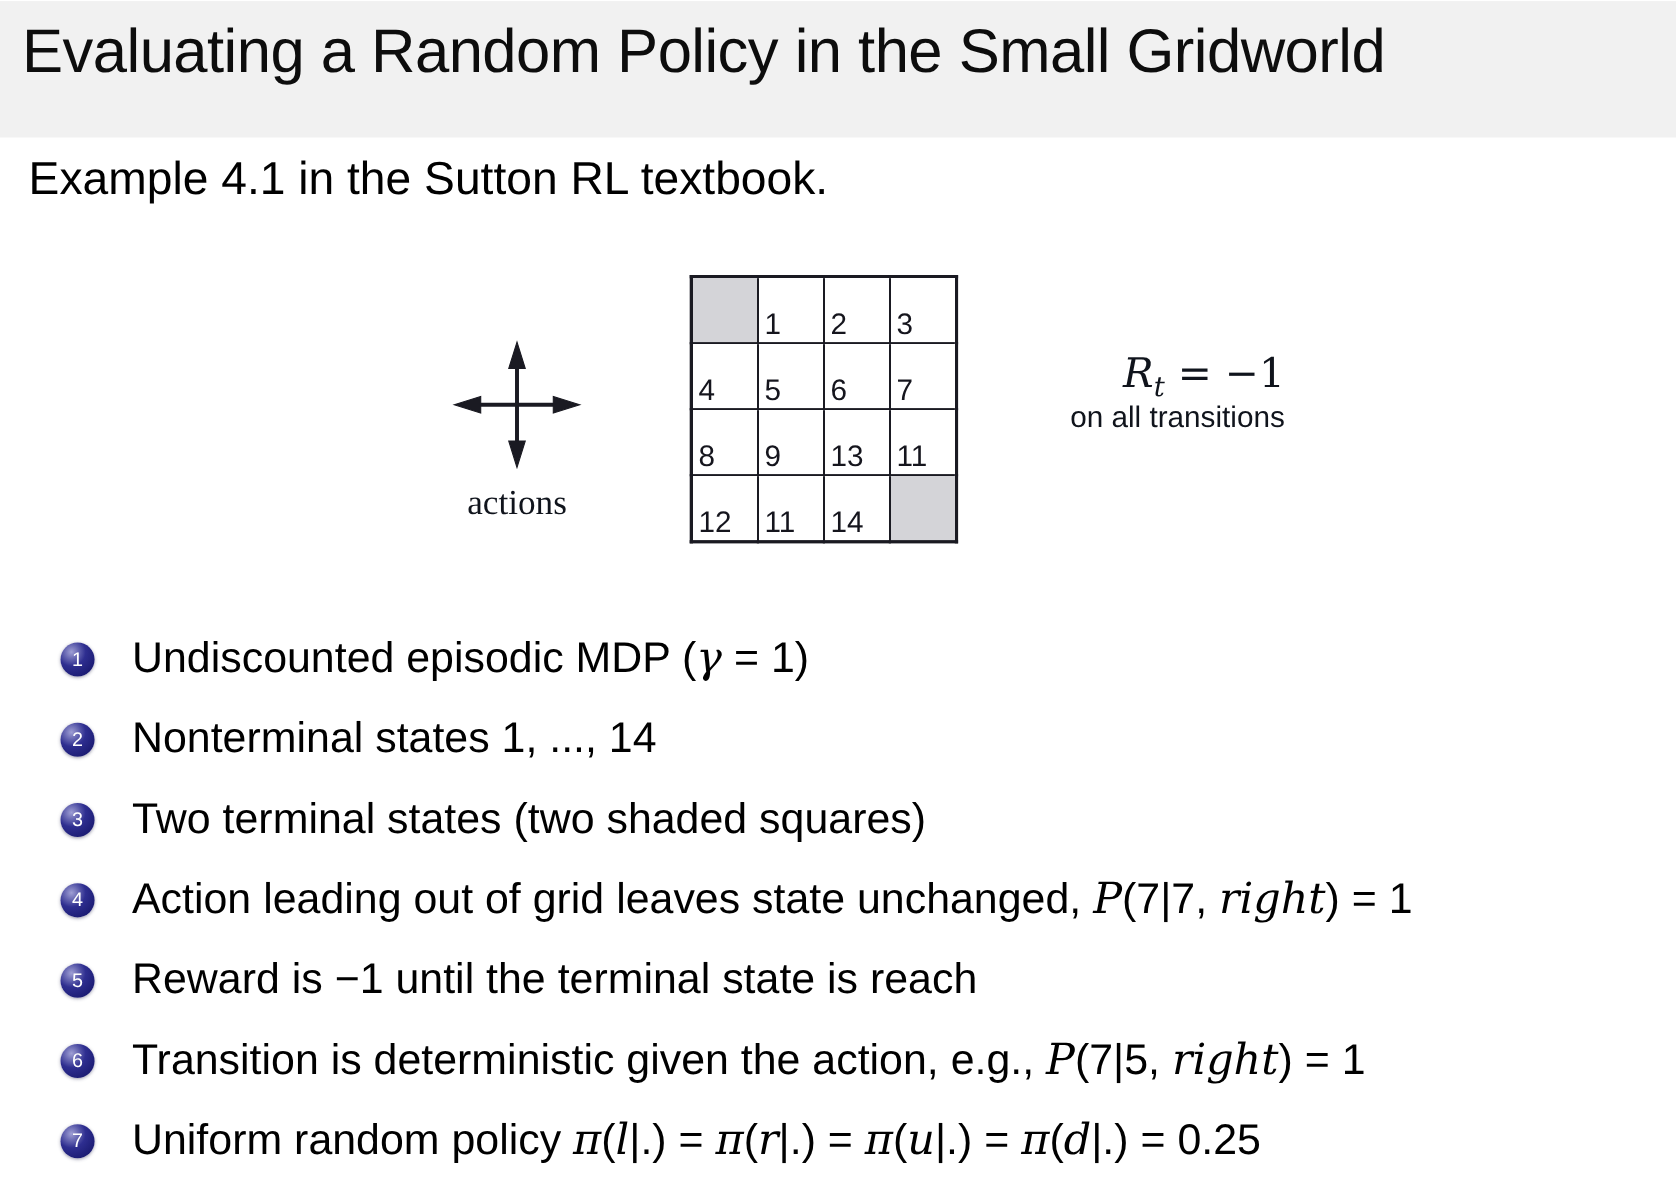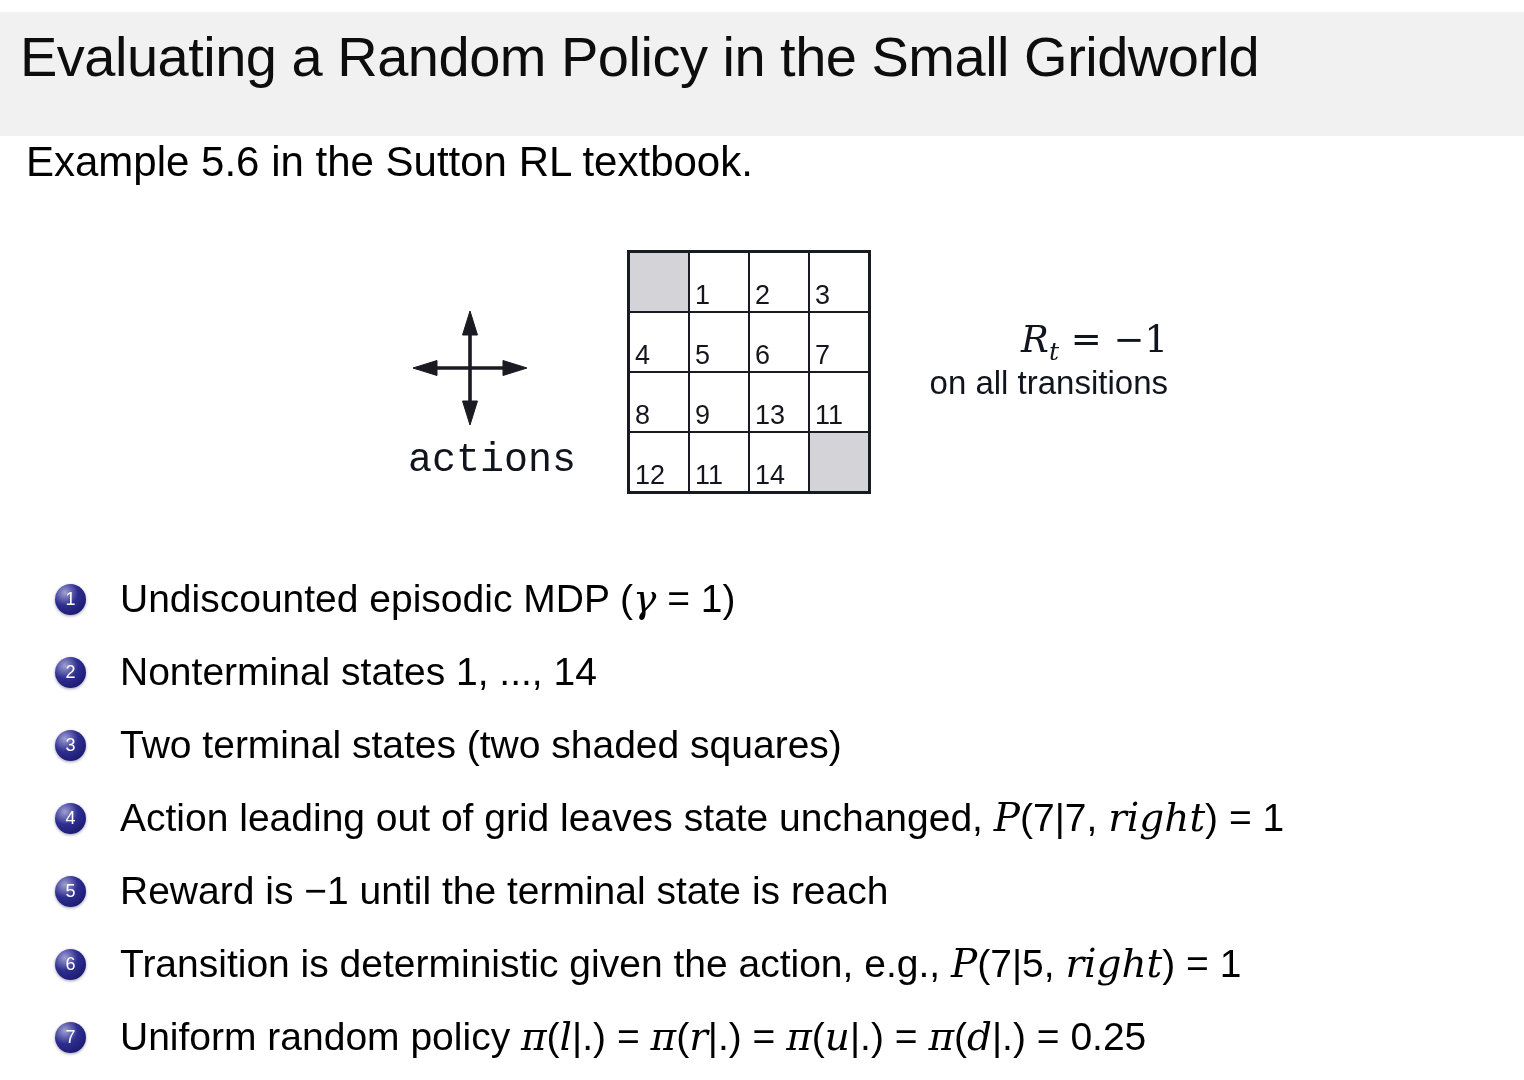--- a/index.html
+++ b/index.html
@@ -13,39 +13,39 @@
     --ball-dark:#17176b;
   }
   html,body{margin:0;padding:0;}
   body{
     width:1524px;height:1080px;position:relative;overflow:hidden;
     background:#ffffff;
     font-family:"Liberation Sans",sans-serif;
     color:var(--text-ink);
   }
   .header{
-    position:absolute;top:12px;left:0;width:1524px;height:124px;
+    position:absolute;top:1px;left:0;width:1524px;height:124px;
     background:var(--header-bg);
   }
   .title{
     position:absolute;left:20px;top:12px;margin:0;
     font-size:56px;font-weight:400;letter-spacing:-0.5px;color:#0d0d0d;
     white-space:nowrap;
   }
   .subtitle{
     position:absolute;left:26px;top:138px;
     font-size:42px;color:#000;white-space:nowrap;
   }
   
   .figure{position:absolute;top:0;left:0;width:1524px;height:0;}
   .actions{position:absolute;left:408px;top:306px;width:124px;text-align:center;}
   .actions svg{display:block;margin:0 auto;}
   .actions-label{
-    margin-top:8px;font-size:40px;color:var(--figure-ink);
-    font-family:Liberation Mono, monospace;
+    margin-top:8px;font-size:32px;color:var(--figure-ink);
+    font-family:Liberation Serif, serif;
   }
   table.grid{
     position:absolute;left:627px;top:250px;
     border-collapse:collapse;
     border:3px solid var(--grid-border);
   }
   table.grid td{
     width:58px;height:58px;padding:0;position:relative;
     border:2.5px solid var(--grid-border);
     background:#ffffff;
@@ -59,21 +59,21 @@
     position:absolute;left:912px;top:318px;width:256px;
     text-align:right;color:var(--figure-ink);
   }
   .reward-math{
     font-size:37px;font-family:"DejaVu Serif","Liberation Serif",serif;
     white-space:nowrap;
   }
   .reward-math .mvar{font-style:italic;}
   .reward-math sub{font-size:25px;font-style:italic;line-height:0;}
   .reward-caption{
-    font-size:33px;margin-top:3px;white-space:nowrap;
+    font-size:27px;margin-top:3px;white-space:nowrap;
     font-family:"Liberation Sans",sans-serif;
   }
   
   .list{position:absolute;left:55px;top:578px;width:1462px;}
   .list-item{display:flex;align-items:flex-start;margin-bottom:31px;}
   .ball{
     flex:none;width:31px;height:31px;border-radius:50%;
     margin:6px 34px 0 0;
     background:radial-gradient(circle at 32% 28%,var(--ball-light) 0%,var(--ball-mid) 42%,var(--ball-dark) 88%);
     box-shadow:0 1px 3px rgba(40,40,80,0.45);
@@ -89,21 +89,21 @@
 </style>
 </head>
 <body>
 
 <div class="slide">
 
   <header class="header">
     <h1 class="title">Evaluating a Random Policy in the Small Gridworld</h1>
   </header>
 
-  <div class="subtitle">Example 5.6 in the Sutton RL textbook.</div>
+  <div class="subtitle">Example 4.1 in the Sutton RL textbook.</div>
 
   <div class="figure">
 
     <div class="actions">
       <svg width="124" height="124" viewBox="0 0 124 124">
         <g fill="#1a1a22" stroke="#1a1a22">
           <line x1="62" y1="25" x2="62" y2="99" stroke-width="3.6"></line>
           <line x1="25" y1="62" x2="99" y2="62" stroke-width="3.6"></line>
           <polygon points="62,5 54.5,29 69.5,29" stroke-width="1"></polygon>
           <polygon points="62,119 54.5,95 69.5,95" stroke-width="1"></polygon>

